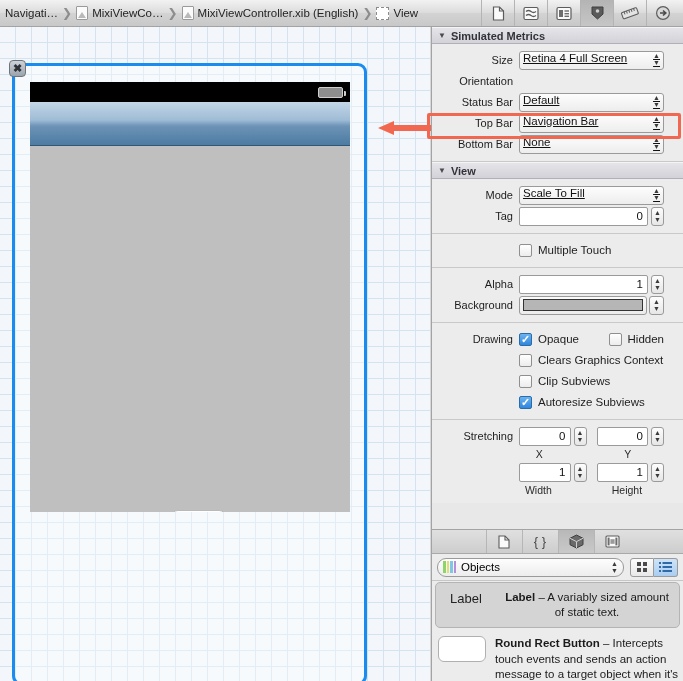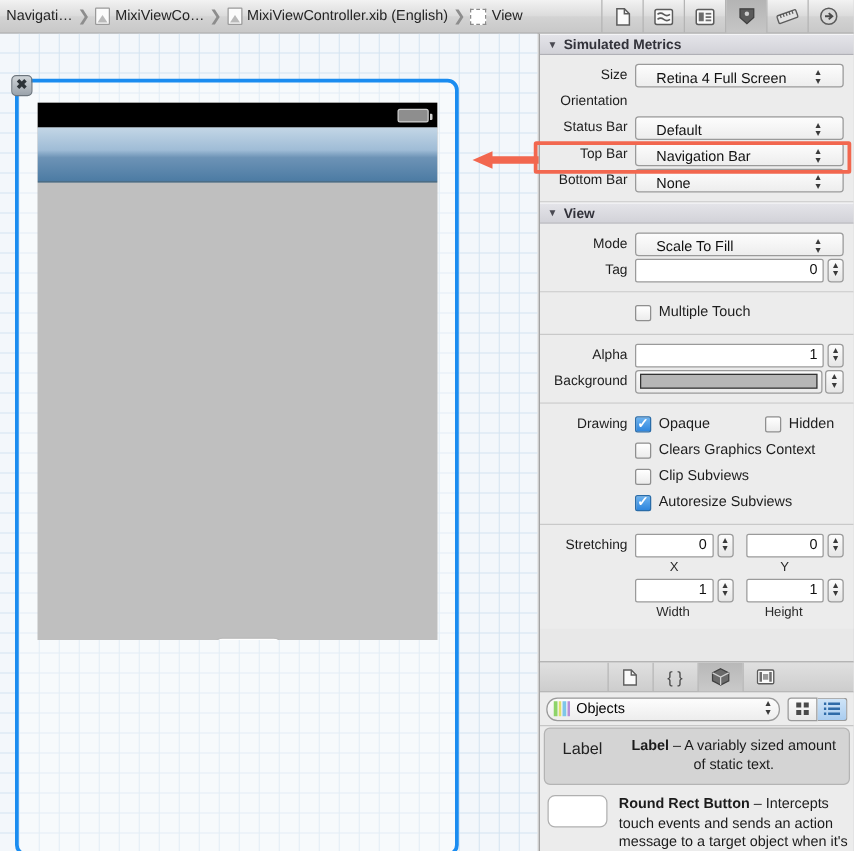--- a/index.html
+++ b/index.html
@@ -107,27 +107,27 @@
   }
   .sect-head {
     height: 17px; display: flex; align-items: center; padding-left: 6px;
     background: linear-gradient(to bottom, #e4e4e9, #d2d2d8);
     border-top: 1px solid #f4f4f6; border-bottom: 1px solid #b0b0b6;
     font-weight: bold; font-size: 11px; color: #32323a;
   }
   .tri { margin-right: 5px; font-size: 8px; color: #4a4a52; }
   .grp { padding: 5px 0 6px 0; border-bottom: 1px solid #c9c9c9; background: #ececec; }
   .grp.last { border-bottom: none; }
-  .row { display: flex; align-items: center; min-height: 20px; margin: 1px 0; padding-right: 8px; }
+  .row { display: flex; align-items: center; min-height: 20px; margin: 1px 11px; padding-right: 8px; }
   .lbl { width: 76px; text-align: right; padding-right: 6px; color: #1d1d1d; font-size: 11px; flex: none; }
   .pop {
     flex: 1 1 auto; height: 19px; border: 1px solid #9a9a9a; border-radius: 3px;
     background: linear-gradient(to bottom,#fdfdfd,#ededed);
-    display: flex; align-items: flex-end; padding: 0 16px; font-size: 11.5px; color: #111;
-    position: relative; min-width: 0;
+    display: flex; align-items: flex-start; padding: 0 3px; font-size: 11.5px; color: #111;
+    position: relative; min-width: 0; text-decoration: underline;
   }
   .pop .ptext { flex: 1 1 auto; overflow: hidden; white-space: nowrap; }
   .stepglyph { font-size: 7px; line-height: 7px; color: #3a3a3a; text-align: center; }
   .field {
     flex: 1 1 auto; height: 19px; border: 1px solid #9a9a9a; border-radius: 2px;
     background: #fff; display: flex; align-items: center; justify-content: flex-end;
     padding: 0 4px; font-size: 11.5px; color: #111; min-width: 0;
   }
   .stepper {
     width: 13px; height: 19px; margin-left: 3px; flex: none;

